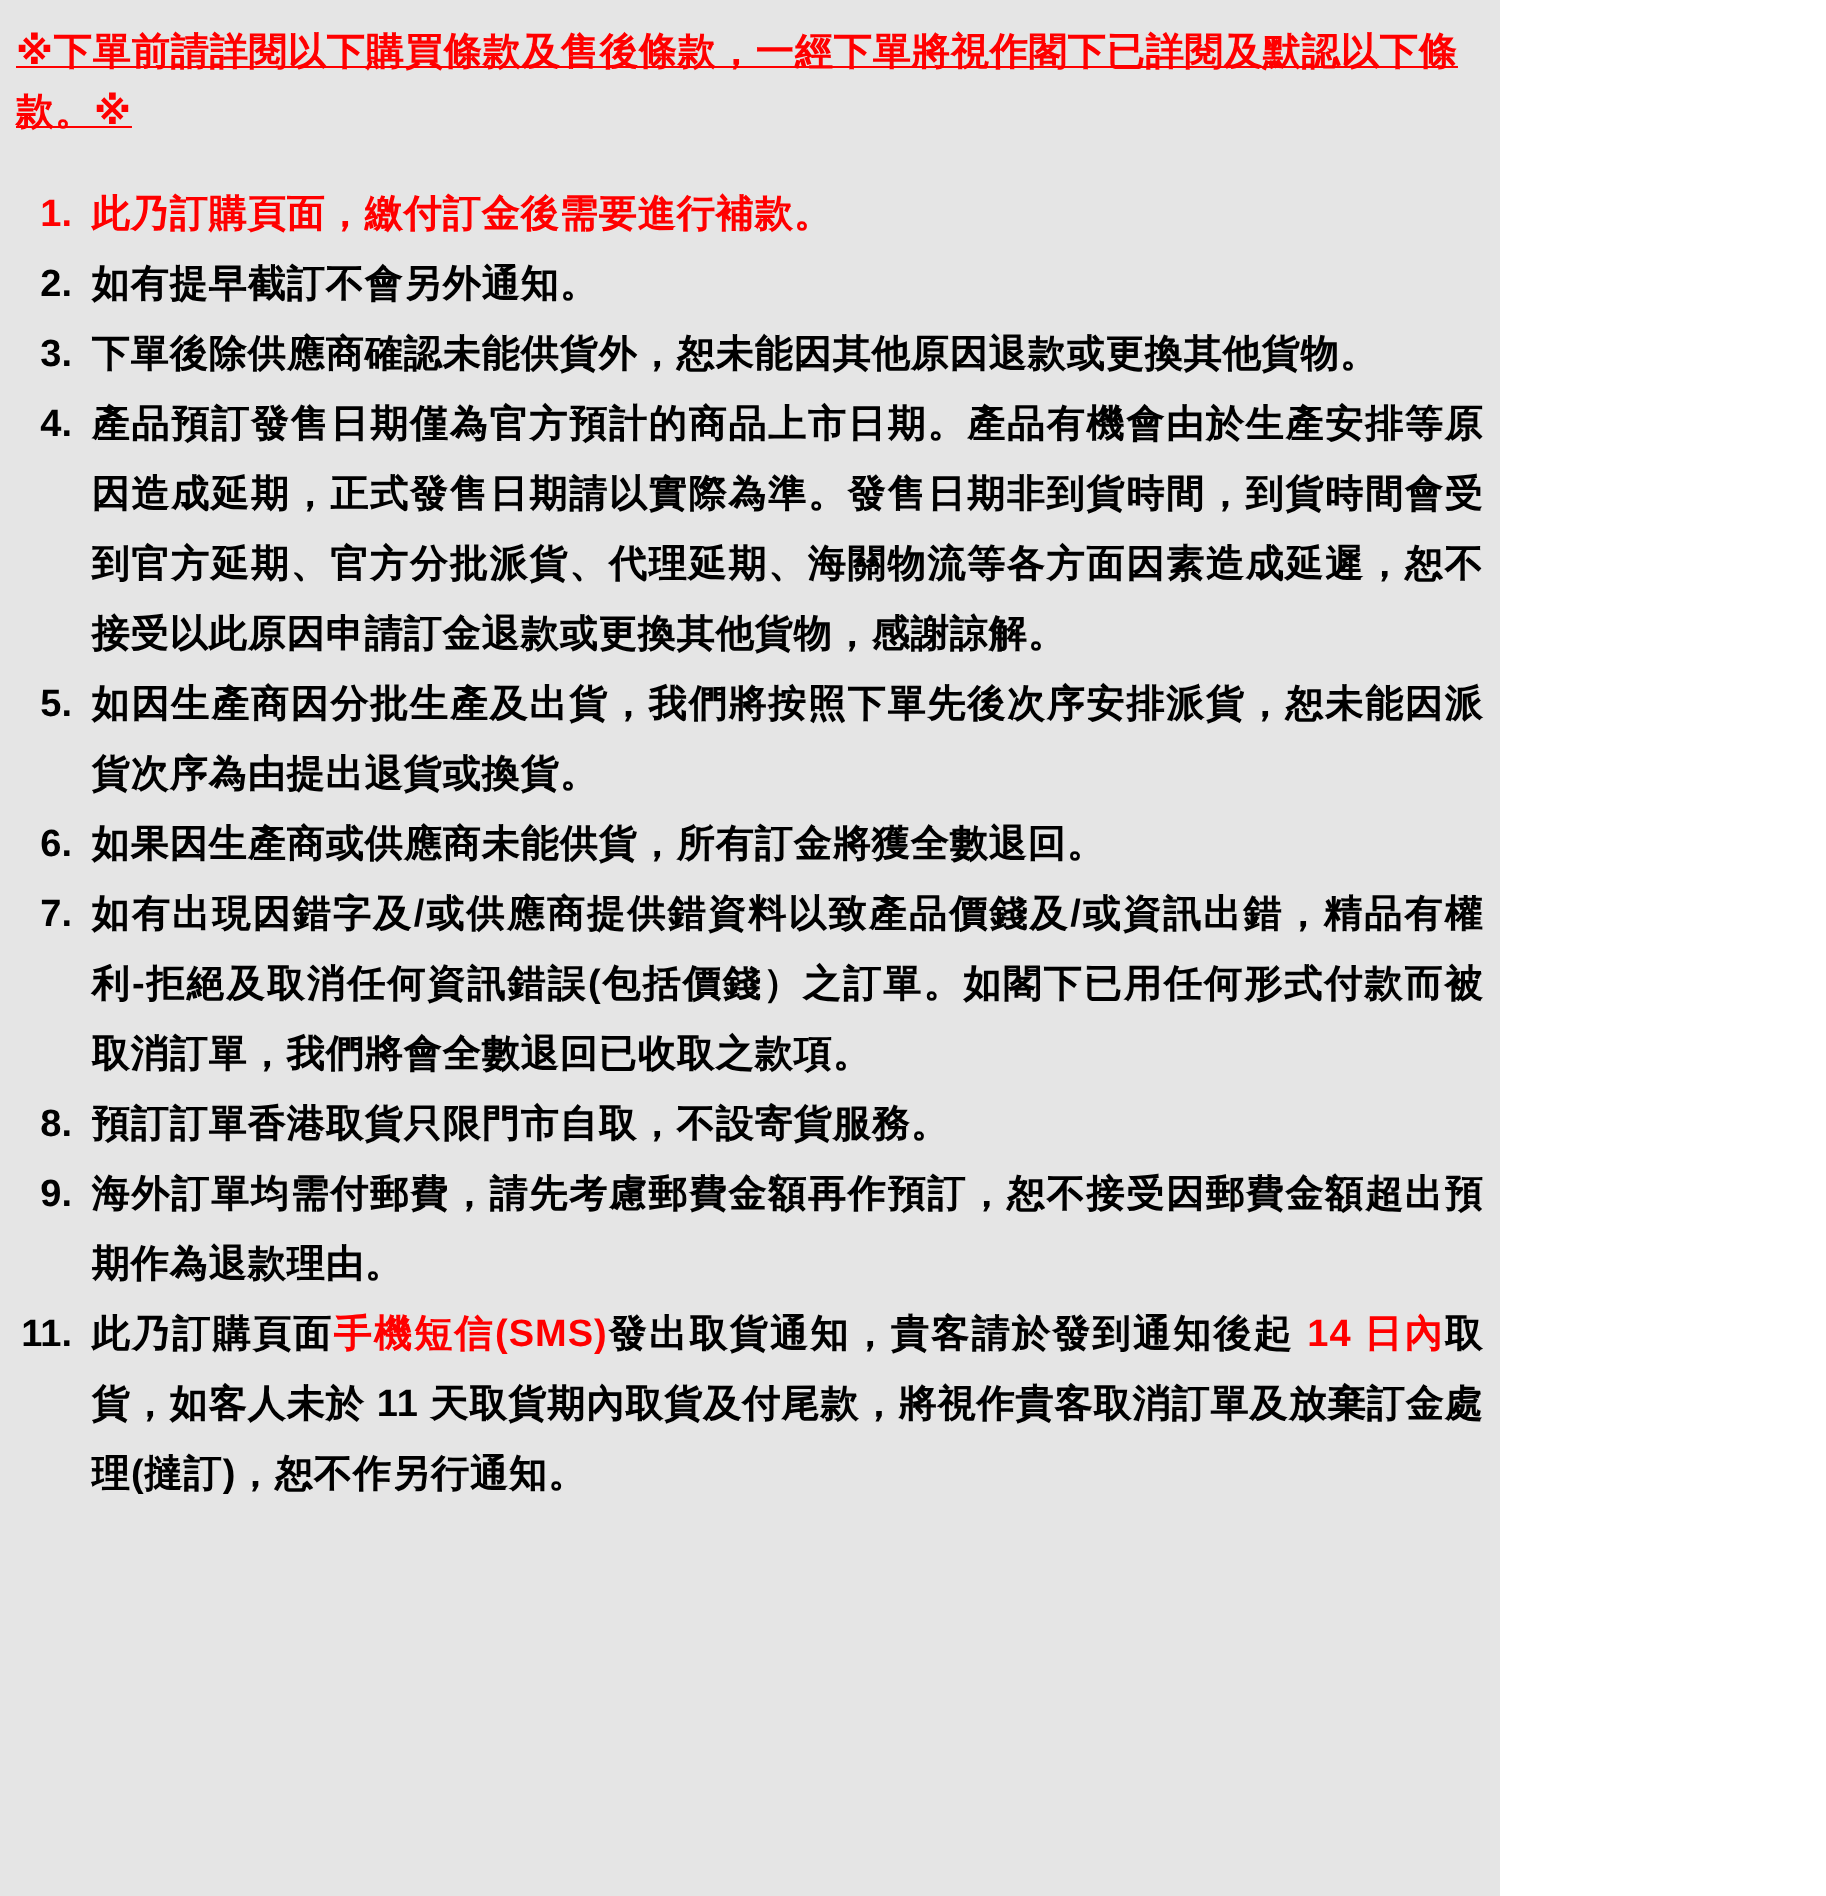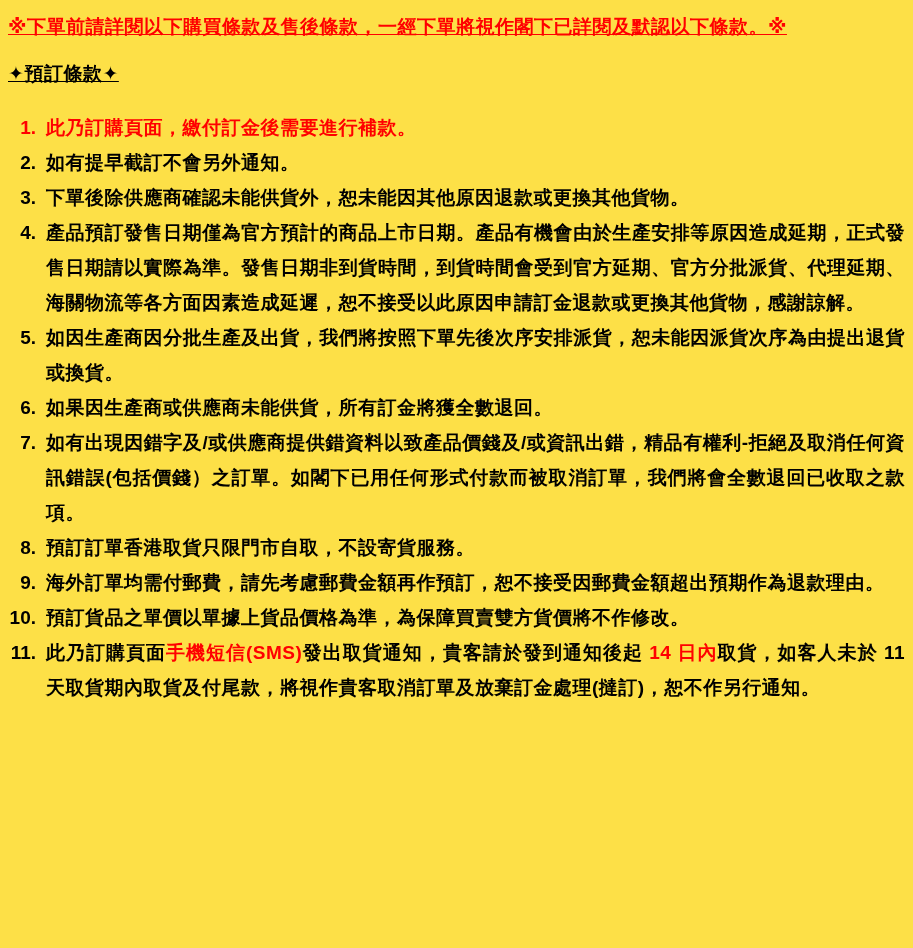--- a/index.html
+++ b/index.html
@@ -6,25 +6,25 @@
     margin: 0;
     padding: 0;
     background: #ffffff;
   }
   body {
     font-family: "Liberation Sans", "DejaVu Sans", sans-serif;
     font-weight: 700;
     color: #000000;
   }
   .page {
-    width: 913px;
+    width: 750px;
     min-height: 948px;
     box-sizing: border-box;
     padding: 12px 8px 18px 8px;
-    background: #fde047;
+    background: #e5e5e5;
   }
   .notice {
     color: #ff0000;
     text-decoration: underline;
     font-size: 19px;
     line-height: 30px;
     margin-bottom: 18px;
     letter-spacing: 0.5px;
   }
   .section-title {
@@ -69,21 +69,20 @@
     font-weight: 700;
     cursor: pointer;
   }
 </style>
 </head>
 <body>
 
 <div class="page">
   <div class="notice">※下單前請詳閱以下購買條款及售後條款，一經下單將視作閣下已詳閱及默認以下條款。※</div>
 
-  <div class="section-title">✦預訂條款✦</div>
 
   <div class="terms-list">
       <div class="term-item red">
         <span class="num">1.</span>
         <span class="body"><span class="seg-red">此乃訂購頁面，繳付訂金後需要進行補款。</span></span>
       </div>
       <div class="term-item">
         <span class="num">2.</span>
         <span class="body"><span>如有提早截訂不會另外通知。</span></span>
       </div>
@@ -109,21 +108,17 @@
       </div>
       <div class="term-item">
         <span class="num">8.</span>
         <span class="body"><span>預訂訂單香港取貨只限門市自取，不設寄貨服務。</span></span>
       </div>
       <div class="term-item">
         <span class="num">9.</span>
         <span class="body"><span>海外訂單均需付郵費，請先考慮郵費金額再作預訂，恕不接受因郵費金額超出預期作為退款理由。</span></span>
       </div>
       <div class="term-item">
-        <span class="num">10.</span>
-        <span class="body"><span>預訂貨品之單價以單據上貨品價格為準，為保障買賣雙方貨價將不作修改。</span></span>
-      </div>
-      <div class="term-item">
         <span class="num">11.</span>
         <span class="body"><span>此乃訂購頁面</span><span class="seg-red-underline">手機短信(SMS)</span><span>發出取貨通知，貴客請於發到通知後起 </span><span class="seg-red-underline">14 日內</span><span>取貨，如客人未於 11 天取貨期內取貨及付尾款，將視作貴客取消訂單及放棄訂金處理(撻訂)，恕不作另行通知。</span></span>
       </div>
     </div>
 </div>
 
 </body></html>

